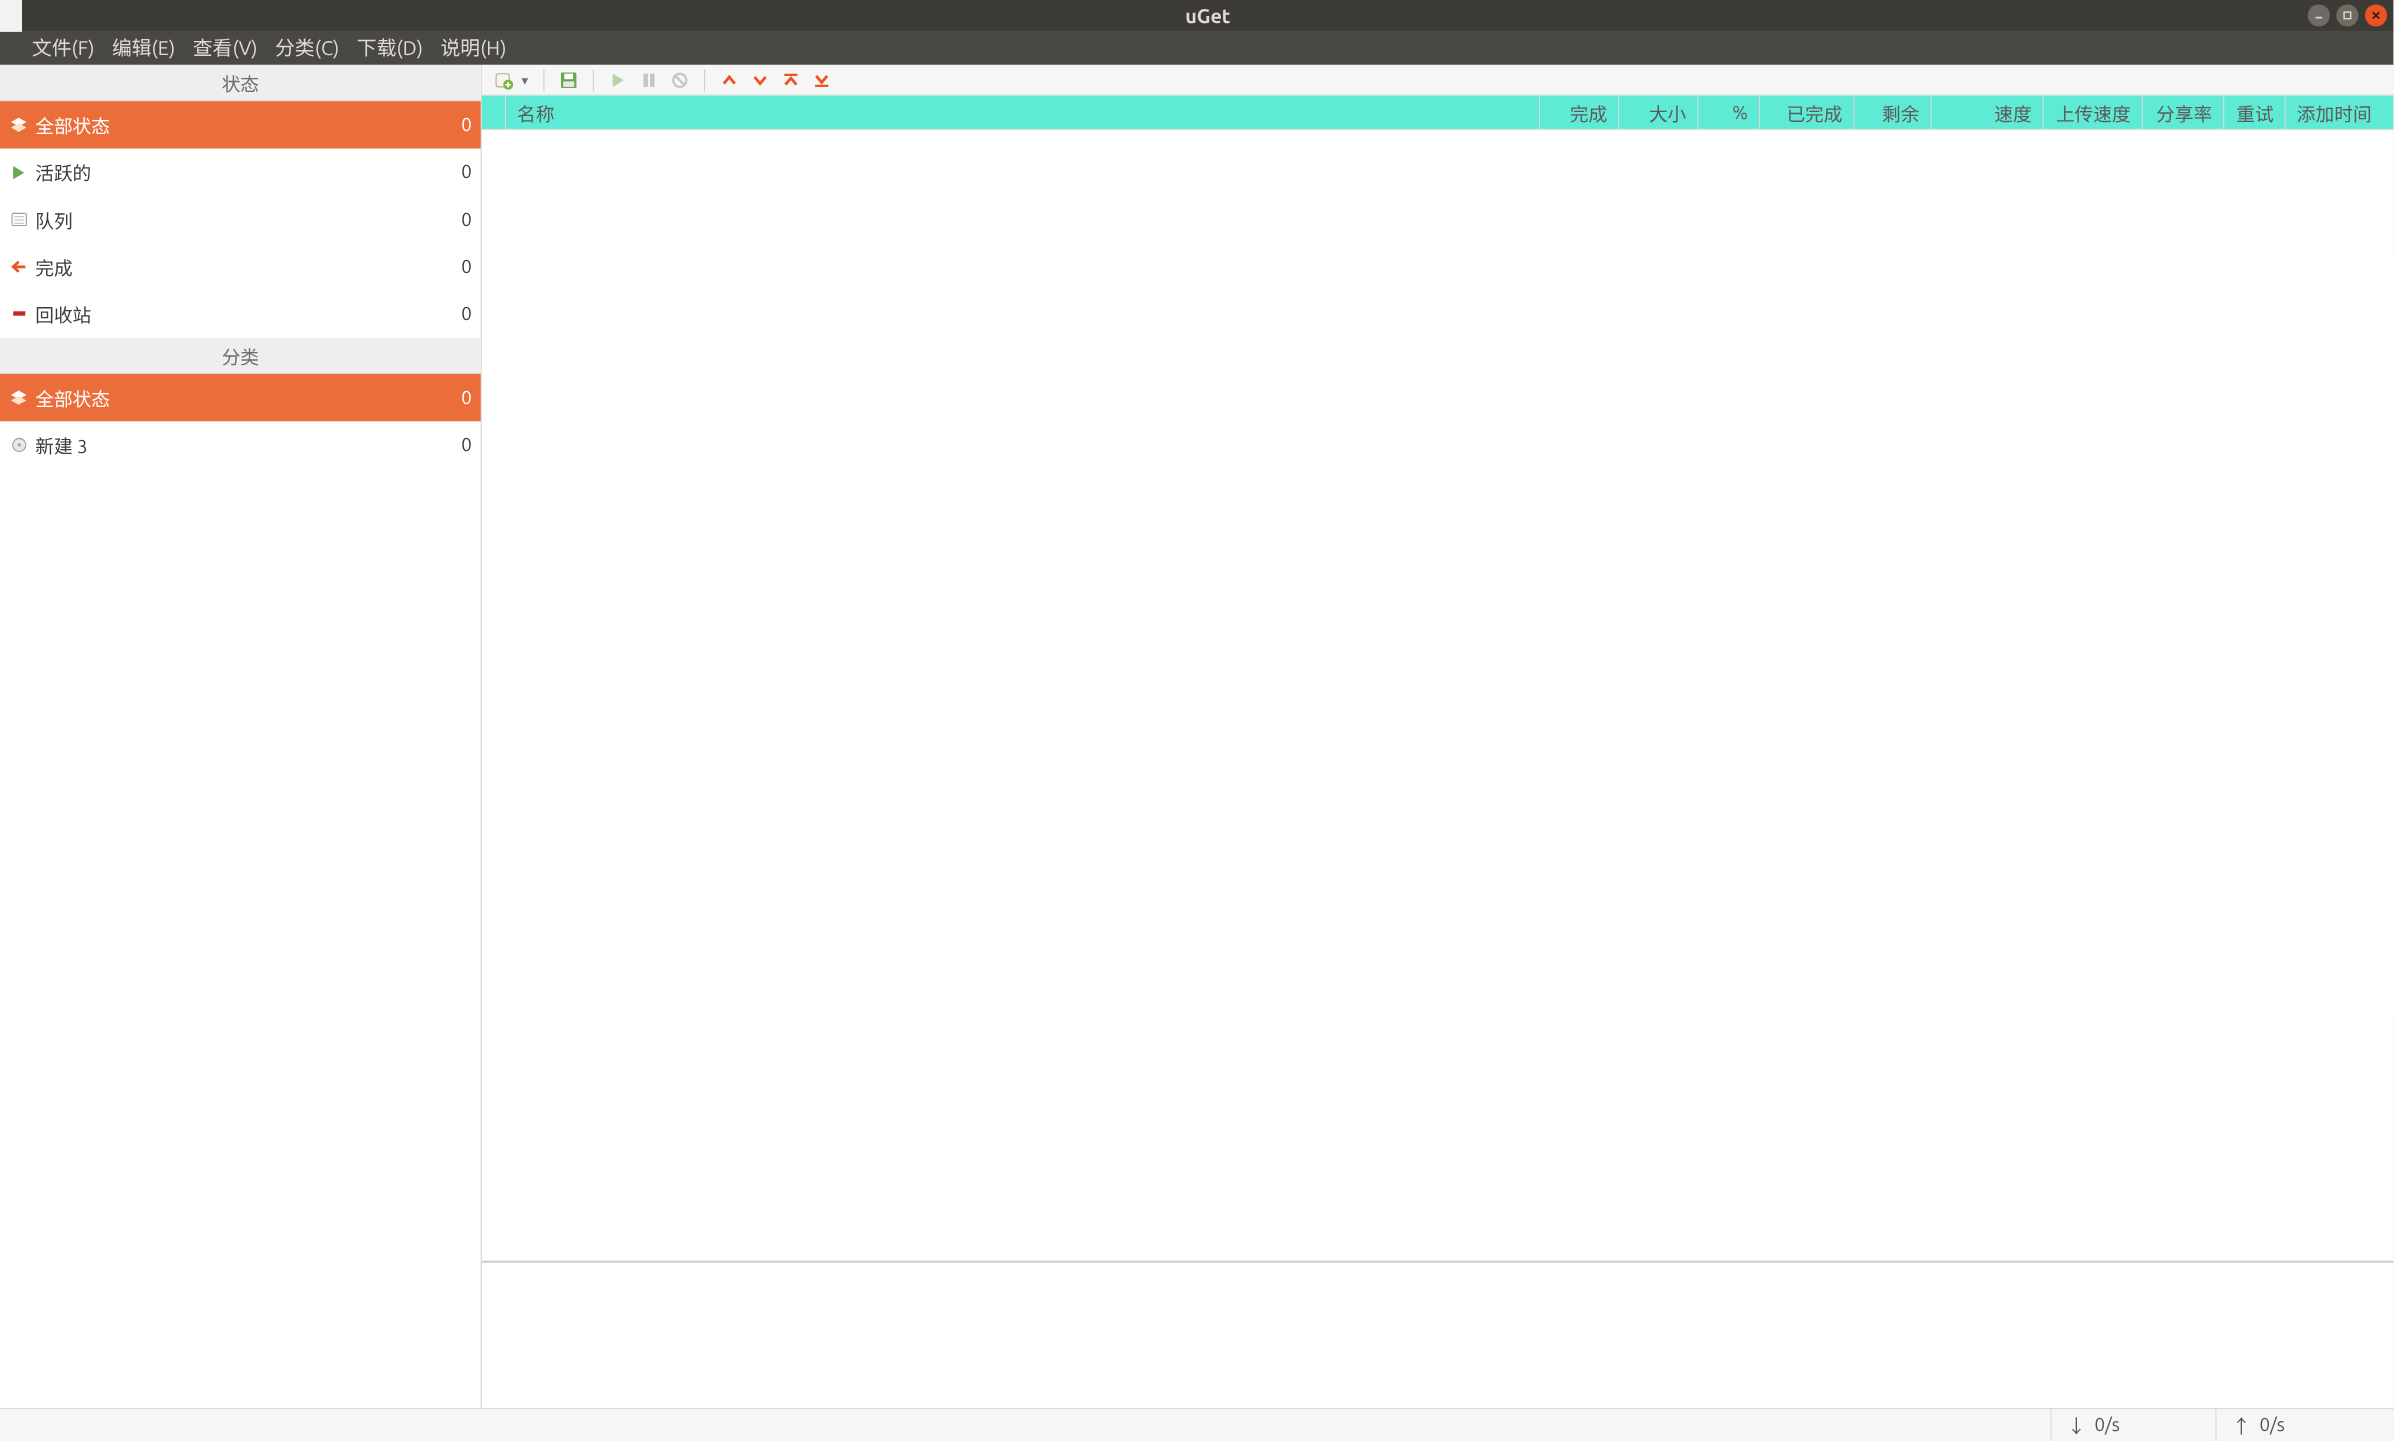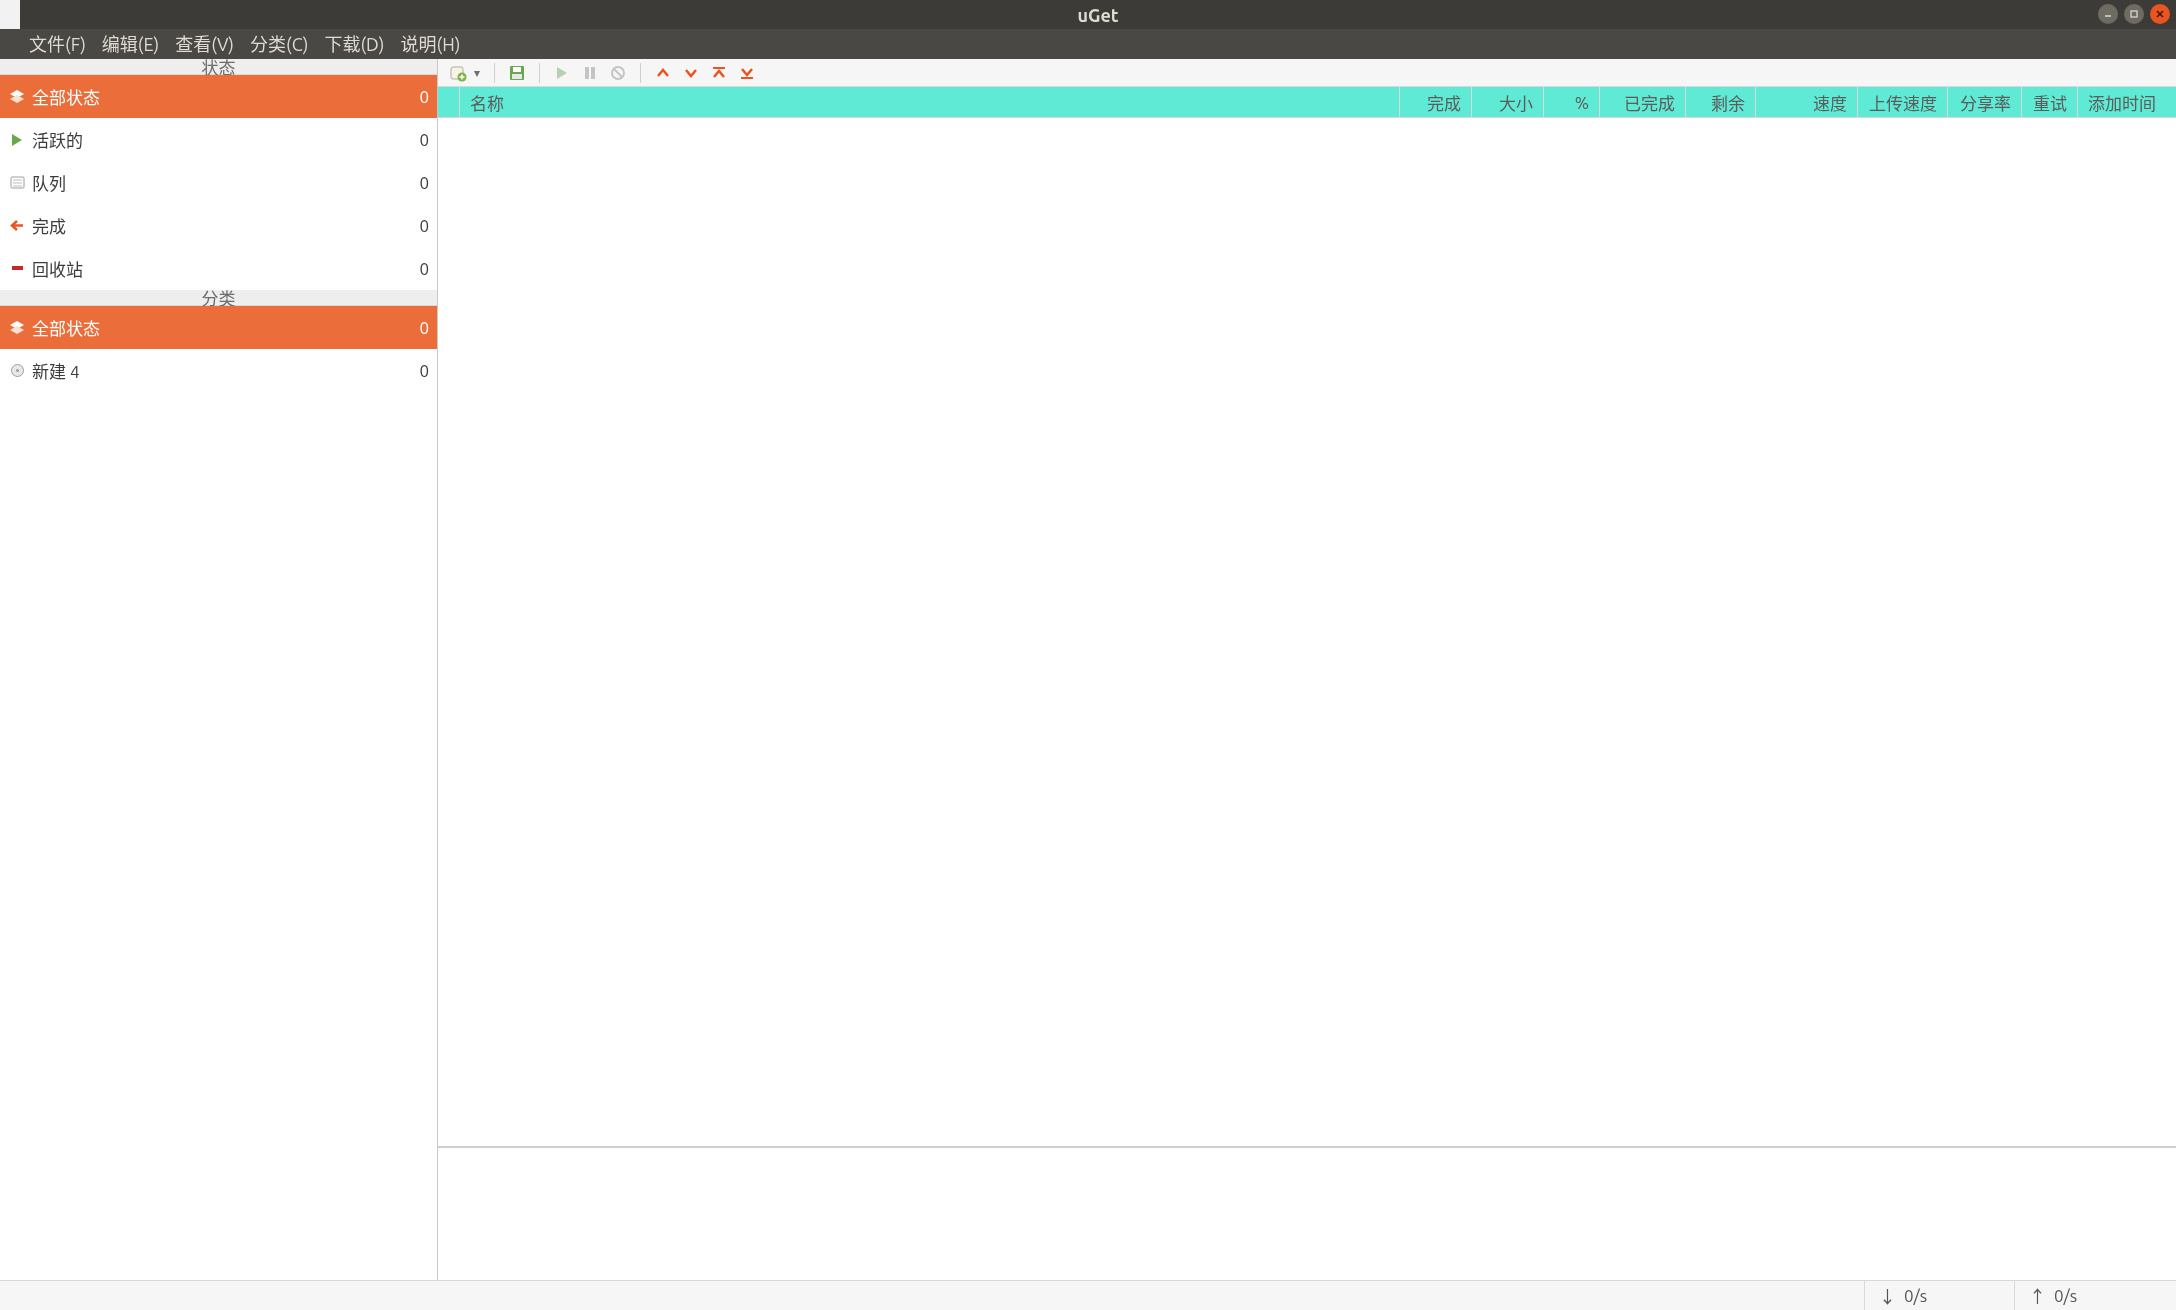--- a/index.html
+++ b/index.html
@@ -17,21 +17,21 @@
 
 
 .menubar { height:30px; background:#494844; color:#dfdbd2; display:flex; align-items:center; padding:0 21px; font-size:18px; }
 .menubar .menuitem { padding:0 8px; line-height:30px; }
 
 
 .mainrow { display:flex; height:calc(100% - 29px - 30px - 30px); }
 
 
 .sidebar { width:480px; background:#ffffff; border-right:1px solid #c8c8c8; display:flex; flex-direction:column; }
-.section-header { height:16px; background:#eeeeee; border-bottom:1px solid #d9d9d9; color:#6c6c6c; display:flex; align-items:center; justify-content:center; font-size:17px; }
+.section-header { height:33px; background:#eeeeee; border-bottom:1px solid #d9d9d9; color:#6c6c6c; display:flex; align-items:center; justify-content:center; font-size:17px; }
 .sb-item { height:43px; display:flex; align-items:center; padding:0 8px; font-size:17px; color:#3c3c3c; }
 .sb-item .sb-icon { width:18px; height:18px; margin-right:6px; display:flex; align-items:center; justify-content:center; }
 .sb-item .sb-label { flex:1; }
 .sb-item .sb-count { font-size:17px; }
 .sb-item.selected { background:#ea6d3a; color:#ffffff; }
 .sb-item.selected .sb-count { color:#ffffff; }
 
 
 .rightcol { flex:1; display:flex; flex-direction:column; background:#f6f6f6; }
 
@@ -162,21 +162,21 @@
           <span class="sb-label">全部状态</span>
           <span class="sb-count">0</span>
         </div>
         <div class="sb-item">
           <span class="sb-icon">
             <svg width="15" height="15" viewBox="0 0 15 15">
               <circle cx="7.5" cy="7.5" r="6" fill="#e8e8e8" stroke="#9e9e9e"></circle>
               <circle cx="7.5" cy="7.5" r="1.5" fill="#9e9e9e"></circle>
             </svg>
           </span>
-          <span class="sb-label">新建 4</span>
+          <span class="sb-label">新建 3</span>
           <span class="sb-count">0</span>
         </div>
       </div>
   </div>
 
   <div class="rightcol">
 
     <div class="toolbar">
       <div class="tbbtn">
         <svg width="18" height="18" viewBox="0 0 18 18">

